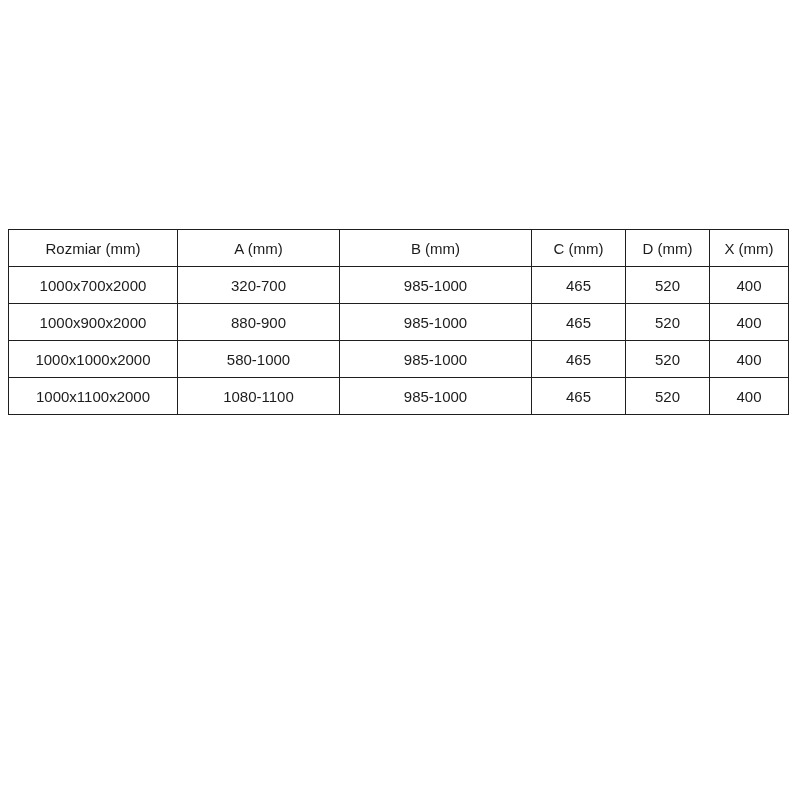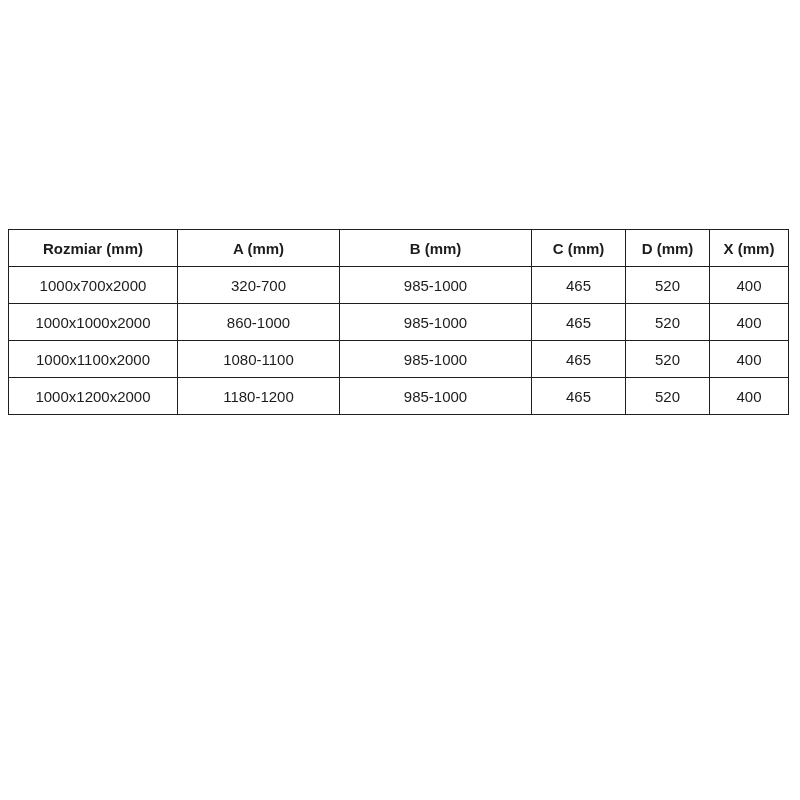--- a/index.html
+++ b/index.html
@@ -32,21 +32,21 @@
     text-align: center;
     vertical-align: middle;
     height: 36px;
     padding: 0 4px;
     font-size: 15px;
     color: #1c1c1c;
     white-space: nowrap;
     overflow: hidden;
   }
   table.spec-table th {
-    font-weight: bold;
+    font-weight: normal;
   }
   col.c1 { width: 169px; }
   col.c2 { width: 162px; }
   col.c3 { width: 192px; }
   col.c4 { width: 94px; }
   col.c5 { width: 84px; }
   col.c6 { width: 79px; }
 </style>
 </head>
 <body>
@@ -74,38 +74,38 @@
     <tbody>
         <tr>
           <td>1000x700x2000</td>
           <td>320-700</td>
           <td>985-1000</td>
           <td>465</td>
           <td>520</td>
           <td>400</td>
         </tr>
         <tr>
+          <td>1000x900x2000</td>
+          <td>880-900</td>
+          <td>985-1000</td>
+          <td>465</td>
+          <td>520</td>
+          <td>400</td>
+        </tr>
+        <tr>
           <td>1000x1000x2000</td>
-          <td>860-1000</td>
+          <td>580-1000</td>
           <td>985-1000</td>
           <td>465</td>
           <td>520</td>
           <td>400</td>
         </tr>
         <tr>
           <td>1000x1100x2000</td>
           <td>1080-1100</td>
           <td>985-1000</td>
           <td>465</td>
           <td>520</td>
           <td>400</td>
         </tr>
-        <tr>
-          <td>1000x1200x2000</td>
-          <td>1180-1200</td>
-          <td>985-1000</td>
-          <td>465</td>
-          <td>520</td>
-          <td>400</td>
-        </tr>
       </tbody>
   </table>
 </div>
 
 </body></html>

